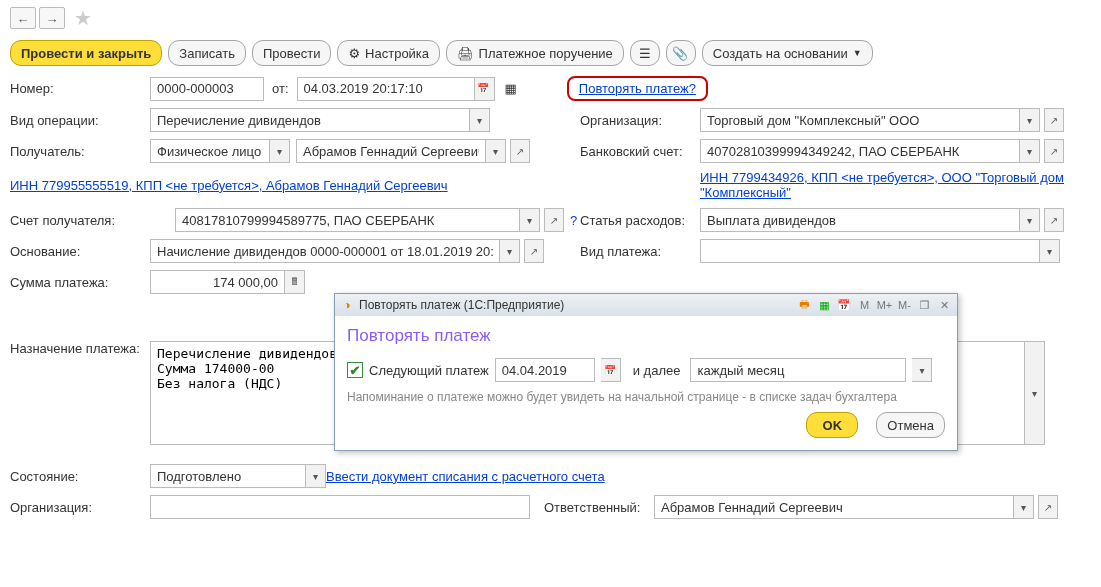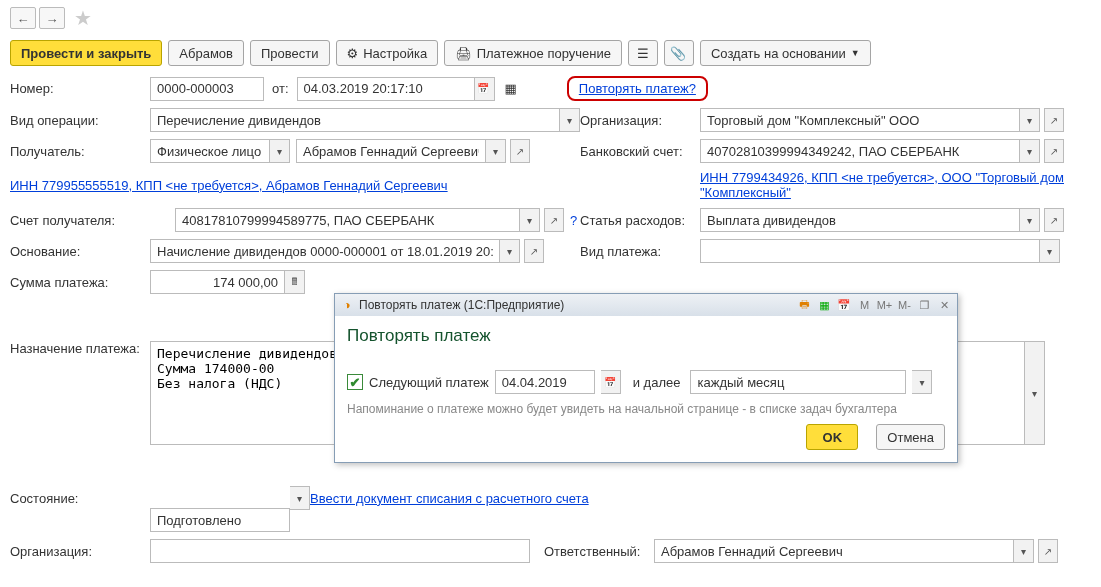--- a/index.html
+++ b/index.html
@@ -3,21 +3,21 @@
 <meta charset="utf-8">
 <style>
   html,body{margin:0;padding:0;font-family:Arial,Helvetica,sans-serif;font-size:13px;color:#333;background:#fff}
   *{box-sizing:border-box}
   .page{width:1101px;height:587px;padding:6px 10px 10px 10px;position:relative}
   .titlebar{display:flex;align-items:center;margin-bottom:10px}
   .nav-btn{width:26px;height:22px;border:1px solid #bbb;border-radius:2px;background:#f7f7f7;display:flex;align-items:center;justify-content:center;margin-right:3px;color:#555;cursor:pointer}
   .star{color:#ccc;font-size:20px;margin:0 6px}
   .title{font-size:20px;color:#4a4a4a}
   .toolbar{display:flex;align-items:center;margin-bottom:10px;gap:6px}
-  .btn{height:26px;padding:0 10px;border:1px solid #a5a5a5;border-radius:3px;background:#f6f6f6;display:inline-flex;align-items:center;gap:5px;cursor:pointer;font-size:13px;color:#333}
+  .btn{height:26px;padding:0 10px;border:1px solid #a5a5a5;border-radius:11px;background:#f6f6f6;display:inline-flex;align-items:center;gap:5px;cursor:pointer;font-size:13px;color:#333}
   .btn-yellow{background:#ffde3a;border-color:#b9a400;font-weight:bold}
   .btn-sq{width:30px;padding:0;justify-content:center}
   .row{display:flex;align-items:center;margin-bottom:7px}
   .lbl{width:140px;font-size:13px;color:#333}
   .inp{border:1px solid #bbb;background:#fff;padding:0 6px;height:24px;font-size:13px;color:#333;outline:none}
   .tail{width:20px;height:24px;border:1px solid #bbb;border-left:none;background:#f2f2f2;display:flex;align-items:center;justify-content:center;cursor:pointer;font-size:10px;color:#555}
   a.link{color:#003fda;text-decoration:underline;font-size:13px}
   .hl{border:2px solid #cc0000;border-radius:8px;padding:3px 10px}
   .col2{display:flex}
   .colL{width:570px}
@@ -26,41 +26,41 @@
   .ta-wrap{display:flex}
   .ta{border:1px solid #bbb;width:875px;height:104px;padding:4px 6px;font-size:13px;resize:none;white-space:pre;overflow:hidden}
   .ta-tail{width:20px;height:104px;border:1px solid #bbb;border-left:none;background:#f2f2f2;display:flex;align-items:center;justify-content:center;font-size:10px;color:#555;cursor:pointer}
   
   .modal{position:absolute;top:293px;left:334px;width:624px;border:1px solid #869db5;box-shadow:2px 2px 6px rgba(0,0,0,.25);background:#fff;z-index:10}
   .m-title{height:22px;background:linear-gradient(#eef1f5,#d8e0e9);display:flex;align-items:center;font-size:12px;color:#333;padding:0 4px}
   .m-ic{width:16px;height:16px;margin-right:4px;display:flex;align-items:center;justify-content:center}
   .m-ctrls{margin-left:auto;display:flex;align-items:center;gap:3px}
   .m-cbtn{width:17px;height:17px;display:flex;align-items:center;justify-content:center;font-size:11px;color:#777;cursor:pointer}
   .m-body{padding:10px 12px 12px}
-  .m-head{font-size:17px;color:#14532d;margin-bottom:24px}
+  .m-head{font-size:17px;color:#8b5cf6;margin-bottom:12px}
   .m-row{display:flex;align-items:center;gap:6px;margin-bottom:8px;font-size:13px}
   .chk{width:16px;height:16px;border:1px solid #3a8a3a;display:flex;align-items:center;justify-content:center;color:#2f8a2f;font-weight:bold;font-size:13px}
   .m-note{font-size:12px;color:#888;margin-bottom:8px}
   .m-actions{display:flex;justify-content:flex-end;gap:18px}
   .btn-ok{background:#ffde3a;border-color:#b9a400;font-weight:bold}
 </style>
 </head>
 <body>
 
 <div class="page">
 
   <div class="titlebar">
     <div class="nav-btn">←</div>
     <div class="nav-btn">→</div>
     <span class="star">★</span>
   </div>
 
   <div class="toolbar">
     <div class="btn btn-yellow">Провести и закрыть</div>
-    <div class="btn">Абрамов</div>
+    <div class="btn">Записать</div>
     <div class="btn">Провести</div>
     <div class="btn">
       <span>⚙</span>
       <span>Настройка</span>
     </div>
     <div class="btn">
       <span>🖨</span>
       <span>Платежное поручение</span>
     </div>
     <div class="btn btn-sq">
@@ -83,21 +83,21 @@
     <div class="tail">📅</div>
     <span style="margin-left:10px">▦</span>
     <span class="hl" style="margin-left:50px">
       <a class="link">Повторять платеж?</a>
     </span>
   </div>
 
   <div class="col2">
     <div class="colL row">
       <span class="lbl">Вид операции:</span>
-      <input class="inp" style="width: 410px;" value="Перечисление дивидендов">
+      <input class="inp" style="width: 320px;" value="Перечисление дивидендов">
       <div class="tail">▾</div>
     </div>
     <div class="colR row">
       <span class="lbl">Организация:</span>
       <input class="inp" style="width: 320px;" value="Торговый дом &quot;Комплексный&quot; ООО">
       <div class="tail">▾</div>
       <div class="tail" style="margin-left:4px;border-left:1px solid #bbb">↗</div>
     </div>
   </div>
 
@@ -172,21 +172,21 @@
 Сумма 174000-00
 Без налога (НДС)</textarea>
       <div class="ta-tail">▾</div>
     </div>
   </div>
 
   <div style="height:12px"></div>
 
   <div class="row">
     <span class="lbl">Состояние:</span>
-    <input class="inp" style="width: 140px; margin-top: 44px;" value="Подготовлено">
+    <input class="inp" style="width: 156px;" value="Подготовлено">
     <div class="tail">▾</div>
     <a class="link" style="">Ввести документ списания с расчетного счета</a>
   </div>
 
   <div class="row">
     <span class="lbl">Организация:</span>
     <input class="inp" style="width: 380px;" value="">
     <span style="margin-left:14px;width:110px">Ответственный:</span>
     <input class="inp" style="width: 360px;" value="Абрамов Геннадий Сергеевич">
     <div class="tail">▾</div>

